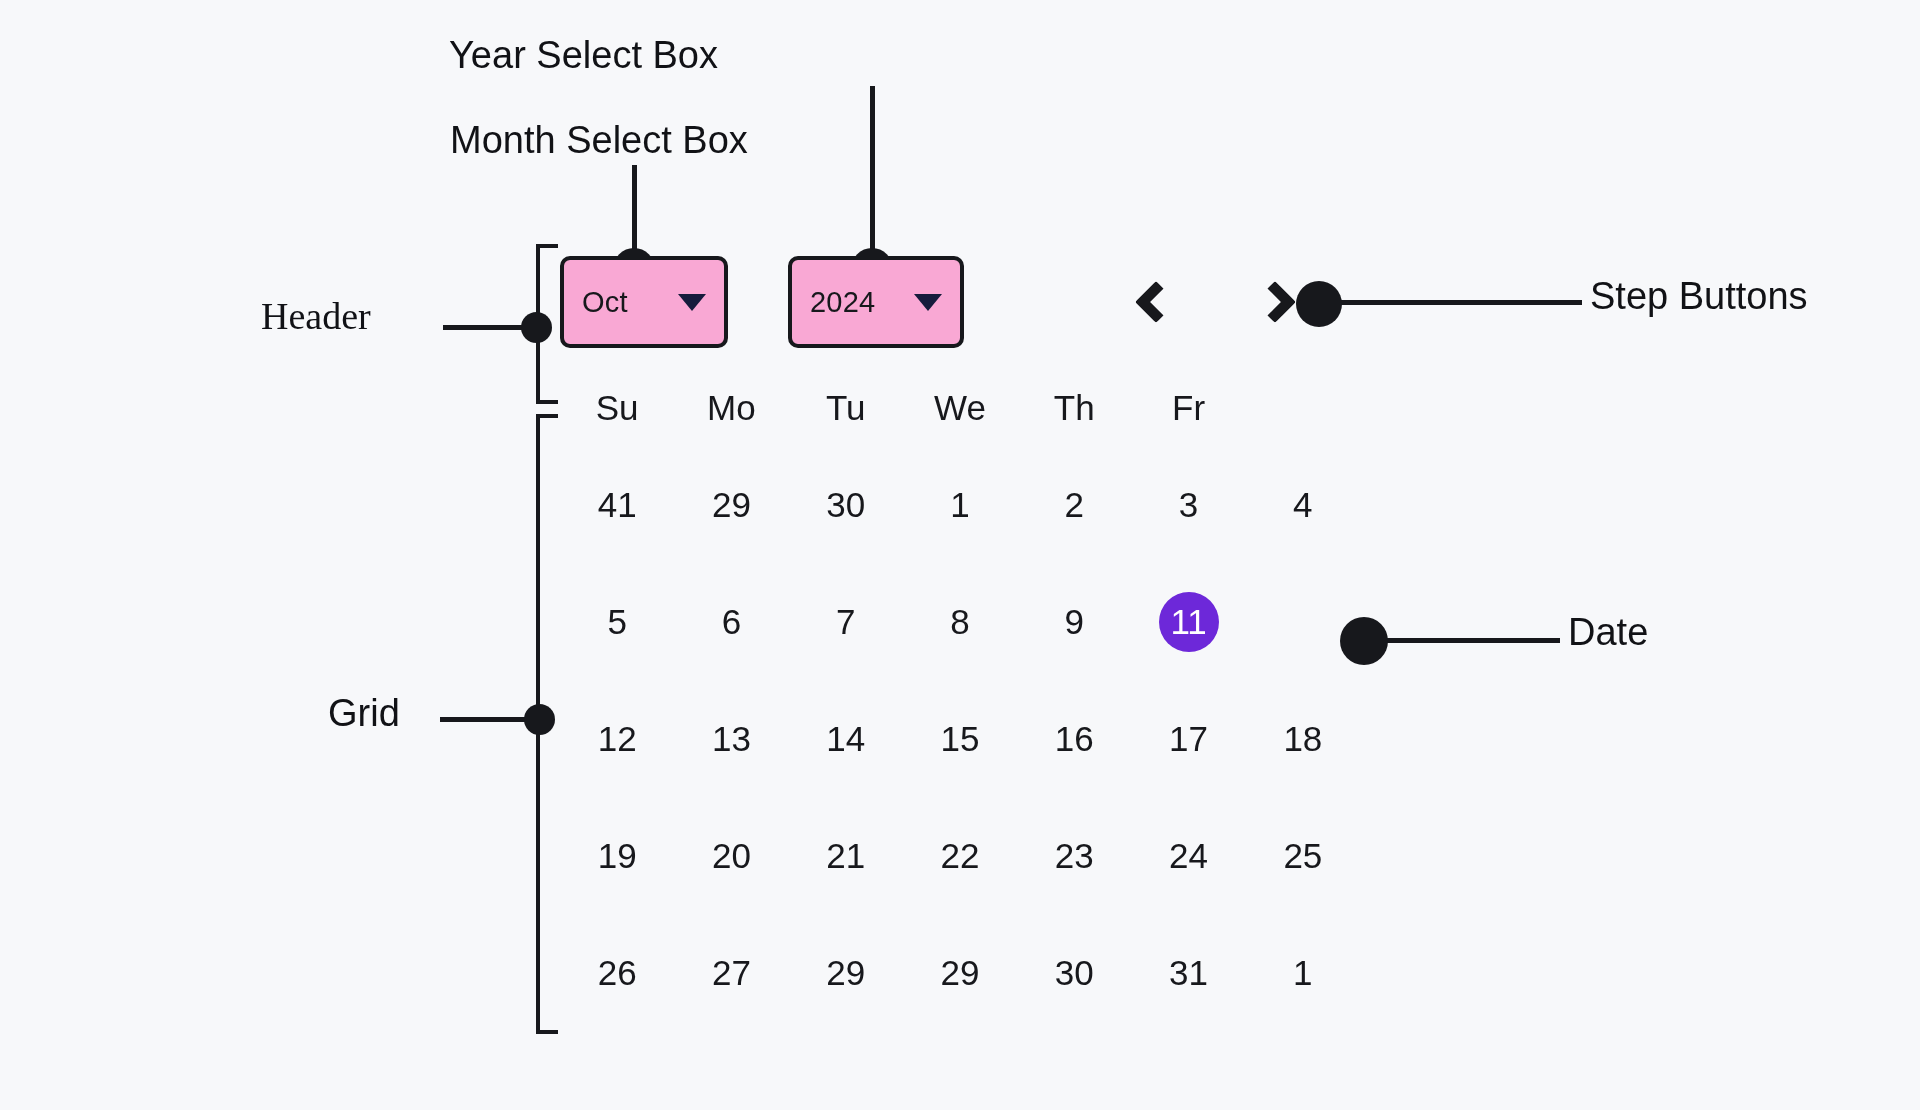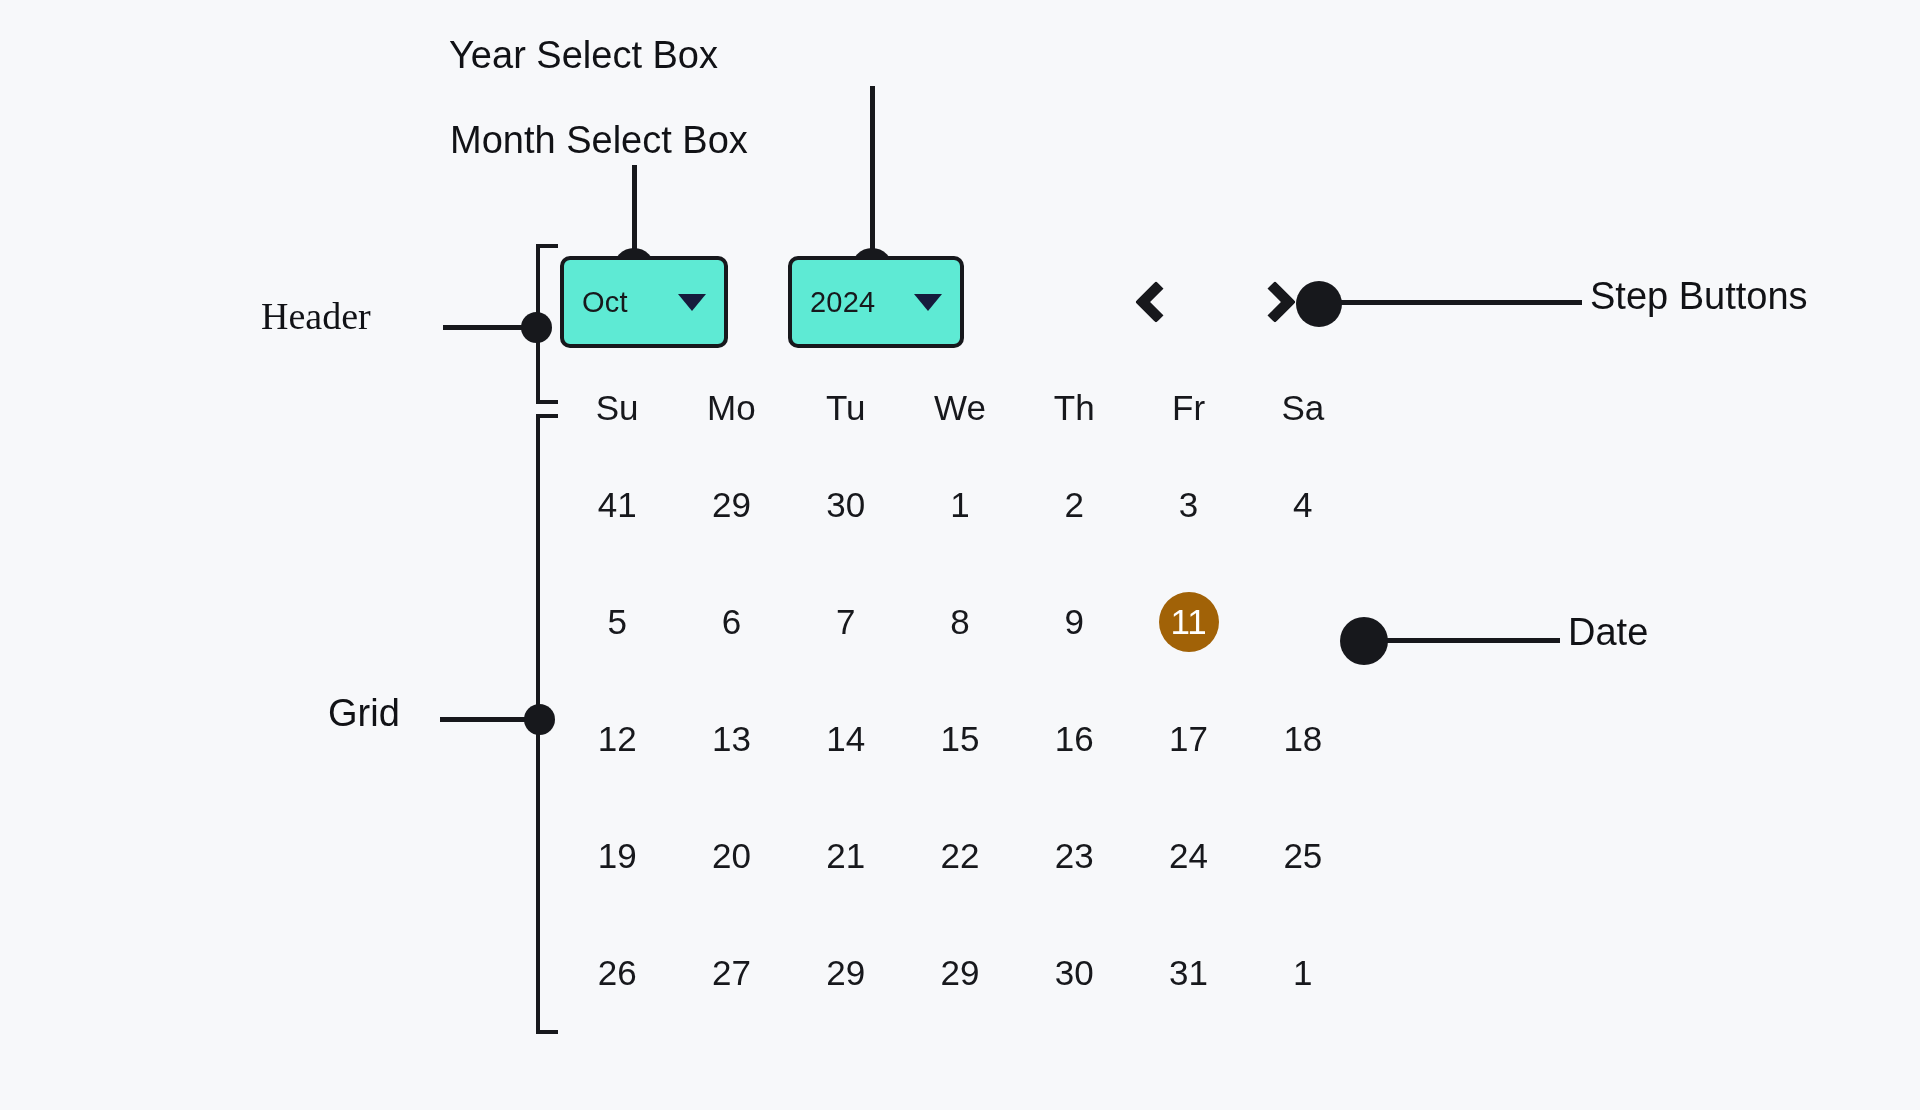--- a/index.html
+++ b/index.html
@@ -62,21 +62,21 @@
 
   .cal-header {
     position: relative;
     height: 104px;
   }
 
   .select-box {
     position: absolute;
     top: 4px;
     height: 92px;
-    background: #5eead4;
+    background: #f9a8d4;
     border: 4px solid #17181c;
     border-radius: 10px;
     display: flex;
     align-items: center;
     padding: 0 18px;
   }
   .select-box .sel-value {
     font-size: 29px;
     color: #17181c;
     letter-spacing: .2px;
@@ -146,21 +146,21 @@
 
   .date-pill {
     width: 60px;
     height: 60px;
     border-radius: 50%;
     display: flex;
     align-items: center;
     justify-content: center;
   }
   .date-pill.selected {
-    background: #a16207;
+    background: #6d28d9;
     color: #ffffff;
   }
 </style>
 </head>
 <body>
 
 <div id="stage">
 
   <div class="callout-label" style="left:449px; top:36px;">Year Select Box</div>
 
@@ -221,21 +221,20 @@
     </div>
 
     <div class="cal-grid">
       <div class="grid-row weekday-row" id="weekday-row">
           <div class="cell weekday">Su</div>
           <div class="cell weekday">Mo</div>
           <div class="cell weekday">Tu</div>
           <div class="cell weekday">We</div>
           <div class="cell weekday">Th</div>
           <div class="cell weekday">Fr</div>
-          <div class="cell weekday">Sa</div>
         </div>
       <div id="date-rows">
           <div class="grid-row date-row">
             <div class="cell">
               <span class="date-pill">41</span>
             </div>
             <div class="cell">
               <span class="date-pill">29</span>
             </div>
             <div class="cell">

